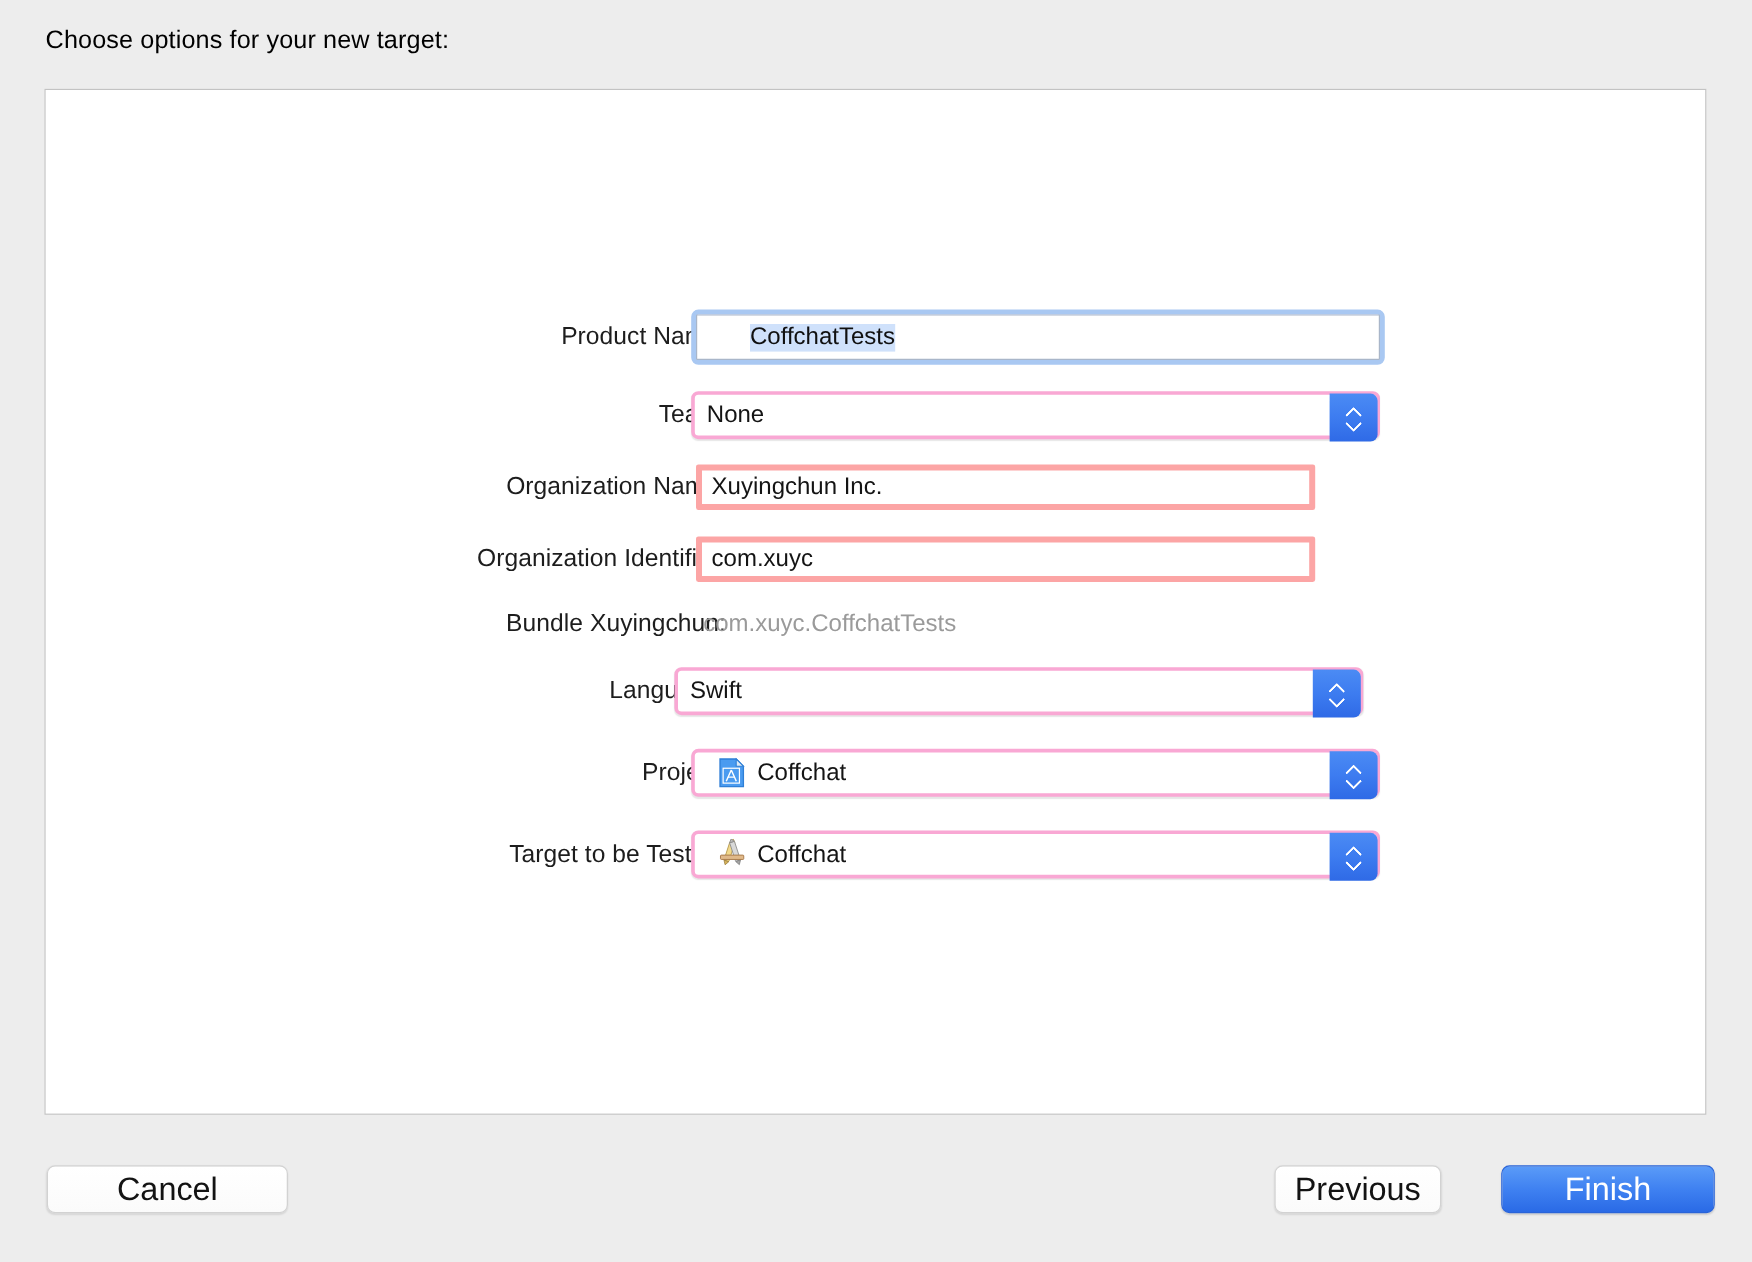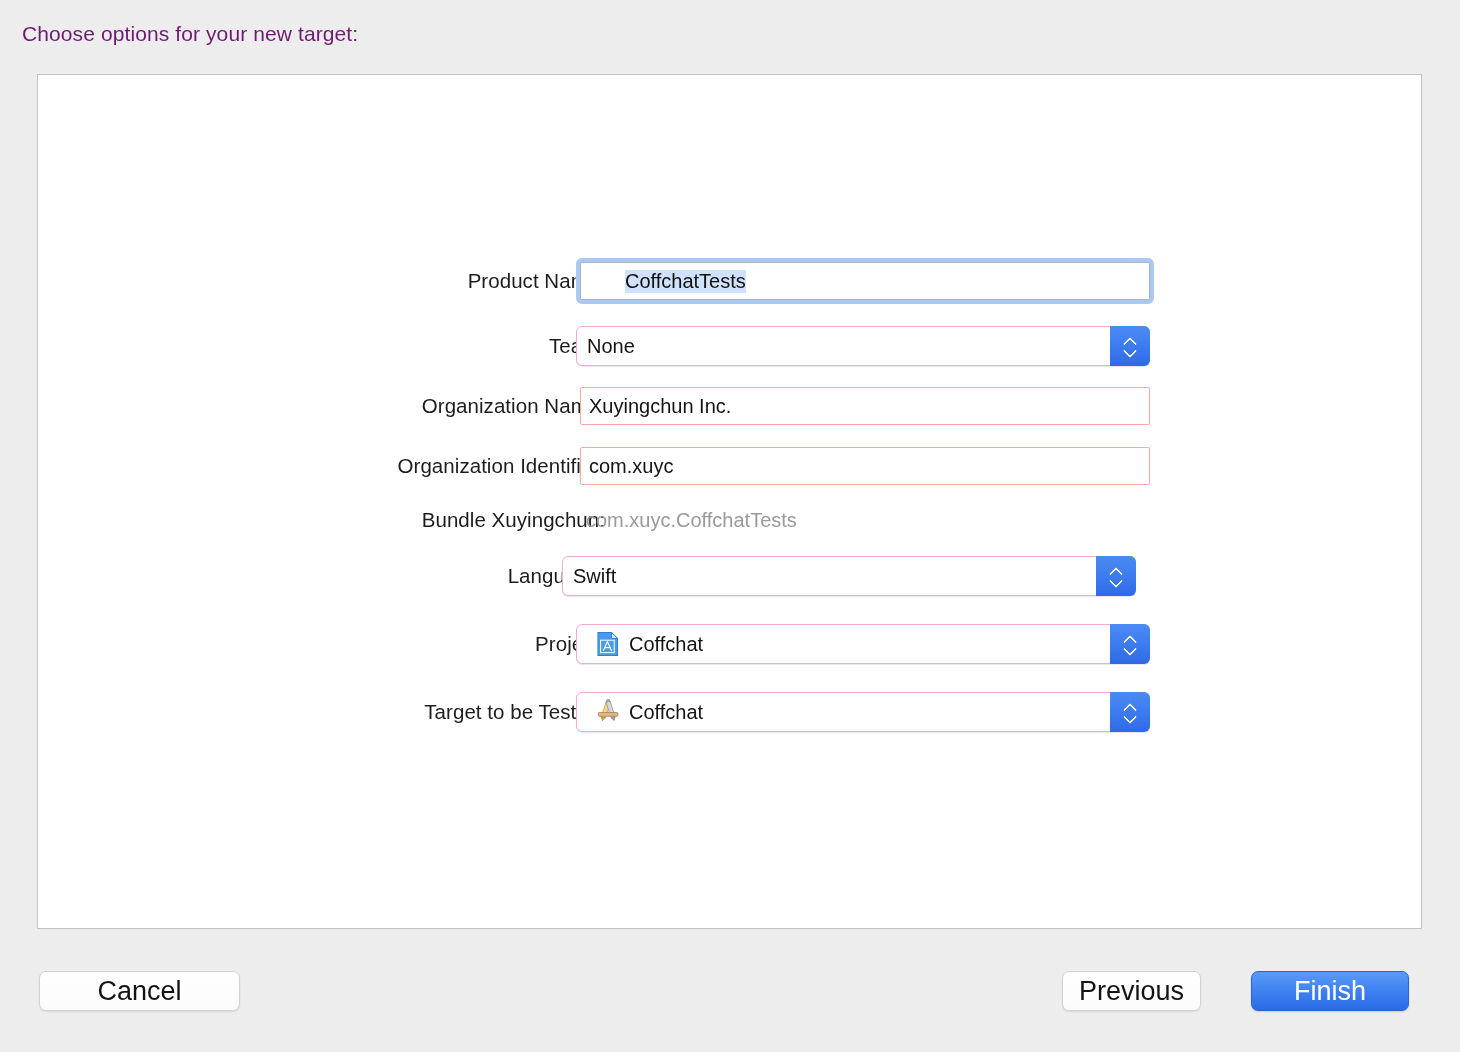--- a/index.html
+++ b/index.html
@@ -18,24 +18,24 @@
   .dialog {
     position: relative;
     width: 1460px;
     height: 1052px;
     box-sizing: border-box;
   }
 
   
   .header-title {
     position: absolute;
-    left: 22px;
+    left: 38px;
     top: 22px;
     font-size: 21px;
-    color: #701a75;
+    color: #000000;
     letter-spacing: 0.1px;
     white-space: nowrap;
   }
 
   
   .content-panel {
     position: absolute;
     left: 37px;
     top: 74px;
     width: 1385px;
@@ -70,24 +70,24 @@
     letter-spacing: 0.05px;
   }
   .row-control {
     position: absolute;
     left: 538px;
   }
 
   
   .textfield {
     box-sizing: border-box;
-    width: 570px;
+    width: 516px;
     height: 38px;
     background: #ffffff;
-    border: 1px solid #fca5a5;
+    border: 5px solid #fca5a5;
     border-radius: 2px;
     display: flex;
     align-items: center;
     padding: 0 8px;
     font-size: 20px;
     color: #141414;
   }
   .textfield .val {
     white-space: nowrap;
     line-height: 1;
@@ -126,21 +126,21 @@
     white-space: nowrap;
   }
 
   
   .popup {
     position: relative;
     box-sizing: border-box;
     width: 574px;
     height: 40px;
     background: #ffffff;
-    border: 1px solid #f9a8d4;
+    border: 3px solid #f9a8d4;
     border-radius: 6px;
     box-shadow: 0 1px 1px rgba(0,0,0,0.10);
     display: flex;
     align-items: center;
     padding-left: 10px;
     font-size: 20px;
     color: #141414;
   }
   .popup .pv {
     white-space: nowrap;
@@ -208,21 +208,21 @@
     box-shadow: 0 1px 1.5px rgba(0,0,0,0.10);
   }
   .btn-primary {
     background: linear-gradient(180deg, #5a9bf8 0%, #3f81f1 50%, #2a6ae6 100%);
     border: 1px solid #2a64d8;
     color: #ffffff;
     box-shadow: 0 1px 1.5px rgba(0,0,0,0.14);
   }
   #cancel-button   { left: 39px;   top: 971px; width: 201px; }
   #previous-button { left: 1062px; top: 971px; width: 139px; }
-  #finish-button   { left: 1251px; top: 971px; width: 158px; }
+  #finish-button   { left: 1251px; top: 971px; width: 178px; }
 </style>
 </head>
 <body>
 
 <div class="dialog">
 
   <div class="header-title">Choose options for your new target:</div>
 
   <div class="content-panel">
     <div class="form">

